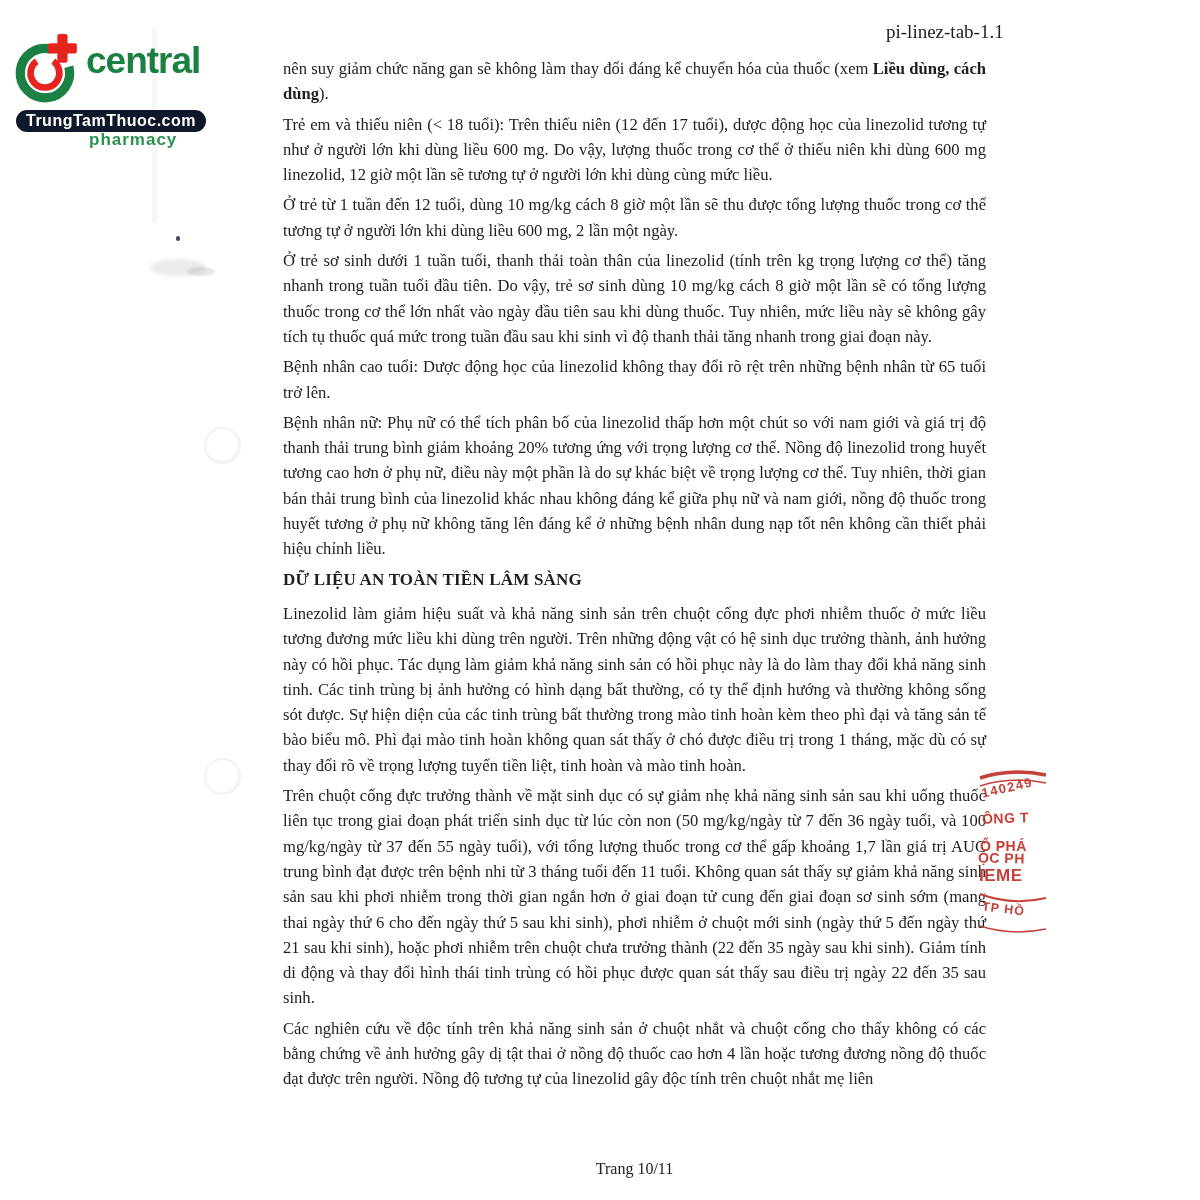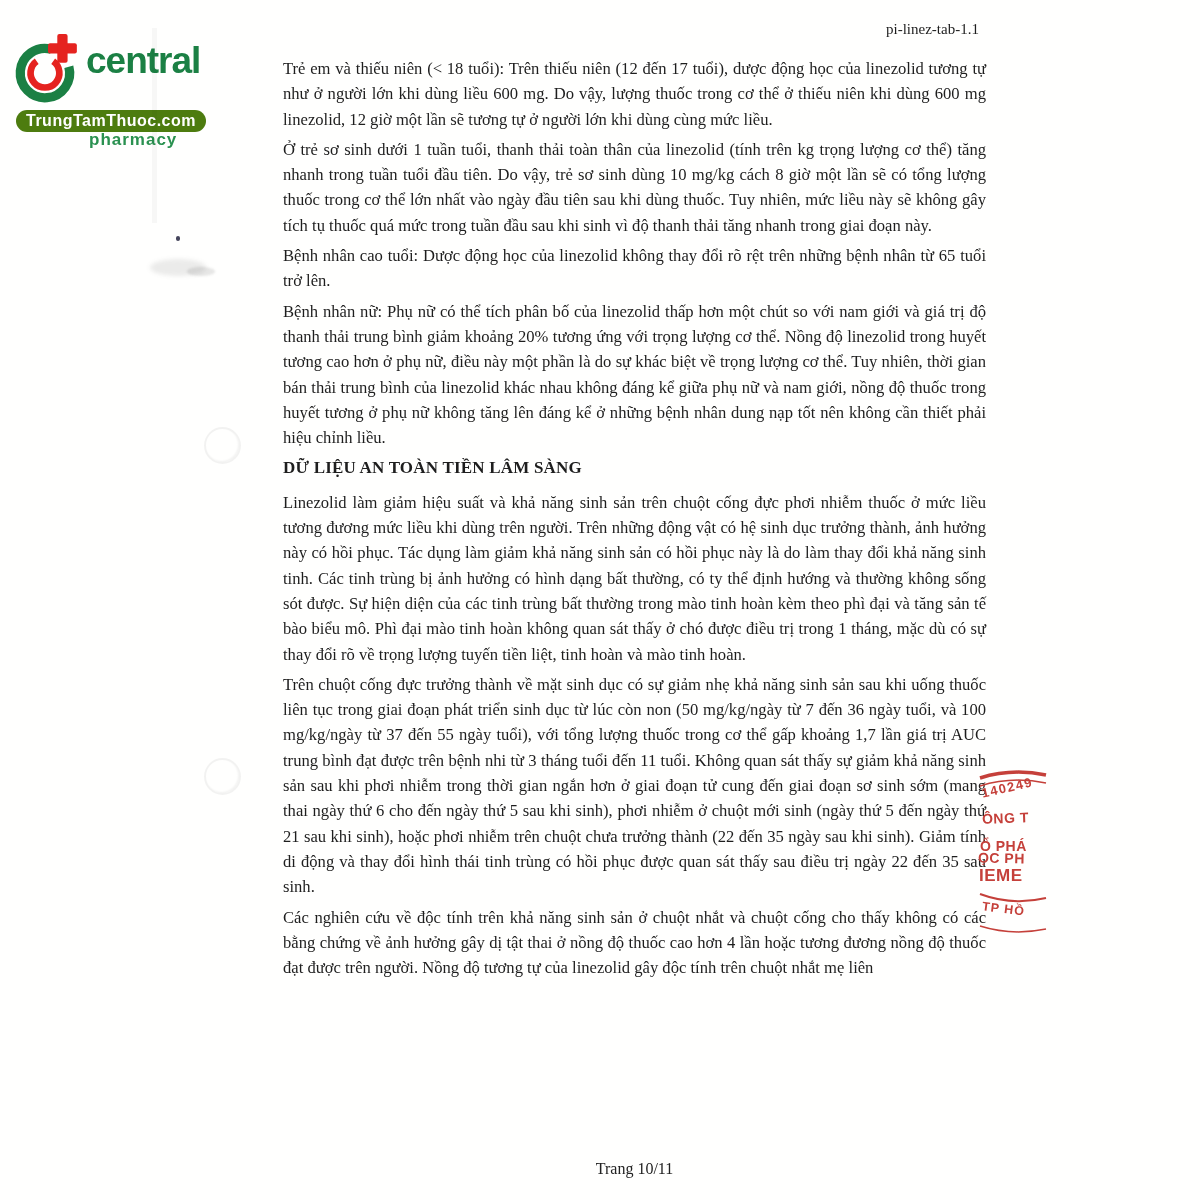--- a/index.html
+++ b/index.html
@@ -7,27 +7,27 @@
         font-family:"Liberation Serif", serif;color:#1e1e1e;}
 
   
   .logo{position:absolute;left:14px;top:34px;width:200px;}
   .logo-row{position:relative;height:72px;}
   .logo-mark{position:absolute;left:0;top:0;}
   .logo-brand{position:absolute;left:72px;top:10px;font-family:"Liberation Sans",sans-serif;
               font-weight:700;font-size:37px;line-height:34px;color:#1b8044;letter-spacing:-1px;}
   .logo-sub{position:absolute;left:75px;top:48px;font-family:"Liberation Sans",sans-serif;
             font-weight:700;font-size:17px;color:#2a9150;letter-spacing:1px;margin-top:48px;}
-  .logo-pill{position:absolute;left:2px;top:76px;width:190px;height:22px;background:#4d7c0f;
+  .logo-pill{position:absolute;left:2px;top:76px;width:190px;height:22px;background:#0f172a;
              border-radius:12px;display:flex;align-items:center;justify-content:center;}
   .logo-pill span{font-family:"Liberation Sans",sans-serif;font-weight:700;font-size:16px;
                   color:#ffffff;letter-spacing:.5px;}
 
   
-  .doc-code{position:absolute;left:886px;top:21px;font-size:15px;color:#1d1d1d;}
+  .doc-code{position:absolute;left:886px;top:21px;font-size:19px;color:#1d1d1d;}
 
   
   .content{position:absolute;left:283px;top:56px;width:703px;font-size:16.6px;
            line-height:25.3px;}
   .para{margin:0 0 5px 0;text-align:justify;}
   .run.bold{font-weight:700;}
   .run.italic{}
   .sec-heading{font-size:17px;font-weight:700;margin:4px 0 9px 0;letter-spacing:.2px;}
 
   
@@ -80,21 +80,23 @@
       <span class="logo-sub">pharmacy</span>
     </div>
     <div class="logo-pill">
       <span>TrungTamThuoc.com</span>
     </div>
   </div>
 
   <div class="doc-code">pi-linez-tab-1.1</div>
 
   <div class="content" id="doc-body">
+      <p class="para"><span class="run normal">nên suy giảm chức năng gan sẽ không làm thay đổi đáng kể chuyển hóa của thuốc (xem </span><span class="run bold">Liều dùng, cách dùng</span><span class="run normal">).</span></p>
       <p class="para"><span class="run italic">Trẻ em và thiếu niên (&lt; 18 tuổi): </span><span class="run normal">Trên thiếu niên (12 đến 17 tuổi), dược động học của linezolid tương tự như ở người lớn khi dùng liều 600 mg. Do vậy, lượng thuốc trong cơ thể ở thiếu niên khi dùng 600 mg linezolid, 12 giờ một lần sẽ tương tự ở người lớn khi dùng cùng mức liều.</span></p>
+      <p class="para"><span class="run normal">Ở trẻ từ 1 tuần đến 12 tuổi, dùng 10 mg/kg cách 8 giờ một lần sẽ thu được tổng lượng thuốc trong cơ thể tương tự ở người lớn khi dùng liều 600 mg, 2 lần một ngày.</span></p>
       <p class="para"><span class="run normal">Ở trẻ sơ sinh dưới 1 tuần tuổi, thanh thải toàn thân của linezolid (tính trên kg trọng lượng cơ thể) tăng nhanh trong tuần tuổi đầu tiên. Do vậy, trẻ sơ sinh dùng 10 mg/kg cách 8 giờ một lần sẽ có tổng lượng thuốc trong cơ thể lớn nhất vào ngày đầu tiên sau khi dùng thuốc. Tuy nhiên, mức liều này sẽ không gây tích tụ thuốc quá mức trong tuần đầu sau khi sinh vì độ thanh thải tăng nhanh trong giai đoạn này.</span></p>
       <p class="para"><span class="run italic">Bệnh nhân cao tuổi: </span><span class="run normal">Dược động học của linezolid không thay đổi rõ rệt trên những bệnh nhân từ 65 tuổi trở lên.</span></p>
       <p class="para"><span class="run italic">Bệnh nhân nữ: </span><span class="run normal">Phụ nữ có thể tích phân bố của linezolid thấp hơn một chút so với nam giới và giá trị độ thanh thải trung bình giảm khoảng 20% tương ứng với trọng lượng cơ thể. Nồng độ linezolid trong huyết tương cao hơn ở phụ nữ, điều này một phần là do sự khác biệt về trọng lượng cơ thể. Tuy nhiên, thời gian bán thải trung bình của linezolid khác nhau không đáng kể giữa phụ nữ và nam giới, nồng độ thuốc trong huyết tương ở phụ nữ không tăng lên đáng kể ở những bệnh nhân dung nạp tốt nên không cần thiết phải hiệu chỉnh liều.</span></p>
       <h2 class="sec-heading">DỮ LIỆU AN TOÀN TIỀN LÂM SÀNG</h2>
       <p class="para"><span class="run normal">Linezolid làm giảm hiệu suất và khả năng sinh sản trên chuột cống đực phơi nhiễm thuốc ở mức liều tương đương mức liều khi dùng trên người. Trên những động vật có hệ sinh dục trưởng thành, ảnh hưởng này có hồi phục. Tác dụng làm giảm khả năng sinh sản có hồi phục này là do làm thay đổi khả năng sinh tinh. Các tinh trùng bị ảnh hưởng có hình dạng bất thường, có ty thể định hướng và thường không sống sót được. Sự hiện diện của các tinh trùng bất thường trong mào tinh hoàn kèm theo phì đại và tăng sản tế bào biểu mô. Phì đại mào tinh hoàn không quan sát thấy ở chó được điều trị trong 1 tháng, mặc dù có sự thay đổi rõ về trọng lượng tuyến tiền liệt, tinh hoàn và mào tinh hoàn.</span></p>
       <p class="para"><span class="run normal">Trên chuột cống đực trưởng thành về mặt sinh dục có sự giảm nhẹ khả năng sinh sản sau khi uống thuốc liên tục trong giai đoạn phát triển sinh dục từ lúc còn non (50 mg/kg/ngày từ 7 đến 36 ngày tuổi, và 100 mg/kg/ngày từ 37 đến 55 ngày tuổi), với tổng lượng thuốc trong cơ thể gấp khoảng 1,7 lần giá trị AUC trung bình đạt được trên bệnh nhi từ 3 tháng tuổi đến 11 tuổi. Không quan sát thấy sự giảm khả năng sinh sản sau khi phơi nhiễm trong thời gian ngắn hơn ở giai đoạn tử cung đến giai đoạn sơ sinh sớm (mang thai ngày thứ 6 cho đến ngày thứ 5 sau khi sinh), phơi nhiễm ở chuột mới sinh (ngày thứ 5 đến ngày thứ 21 sau khi sinh), hoặc phơi nhiễm trên chuột chưa trưởng thành (22 đến 35 ngày sau khi sinh). Giảm tính di động và thay đổi hình thái tinh trùng có hồi phục được quan sát thấy sau điều trị ngày 22 đến 35 sau sinh.</span></p>
       <p class="para"><span class="run normal">Các nghiên cứu về độc tính trên khả năng sinh sản ở chuột nhắt và chuột cống cho thấy không có các bằng chứng về ảnh hưởng gây dị tật thai ở nồng độ thuốc cao hơn 4 lần hoặc tương đương nồng độ thuốc đạt được trên người. Nồng độ tương tự của linezolid gây độc tính trên chuột nhắt mẹ liên</span></p>
     </div>
 
   <div class="stamp">

